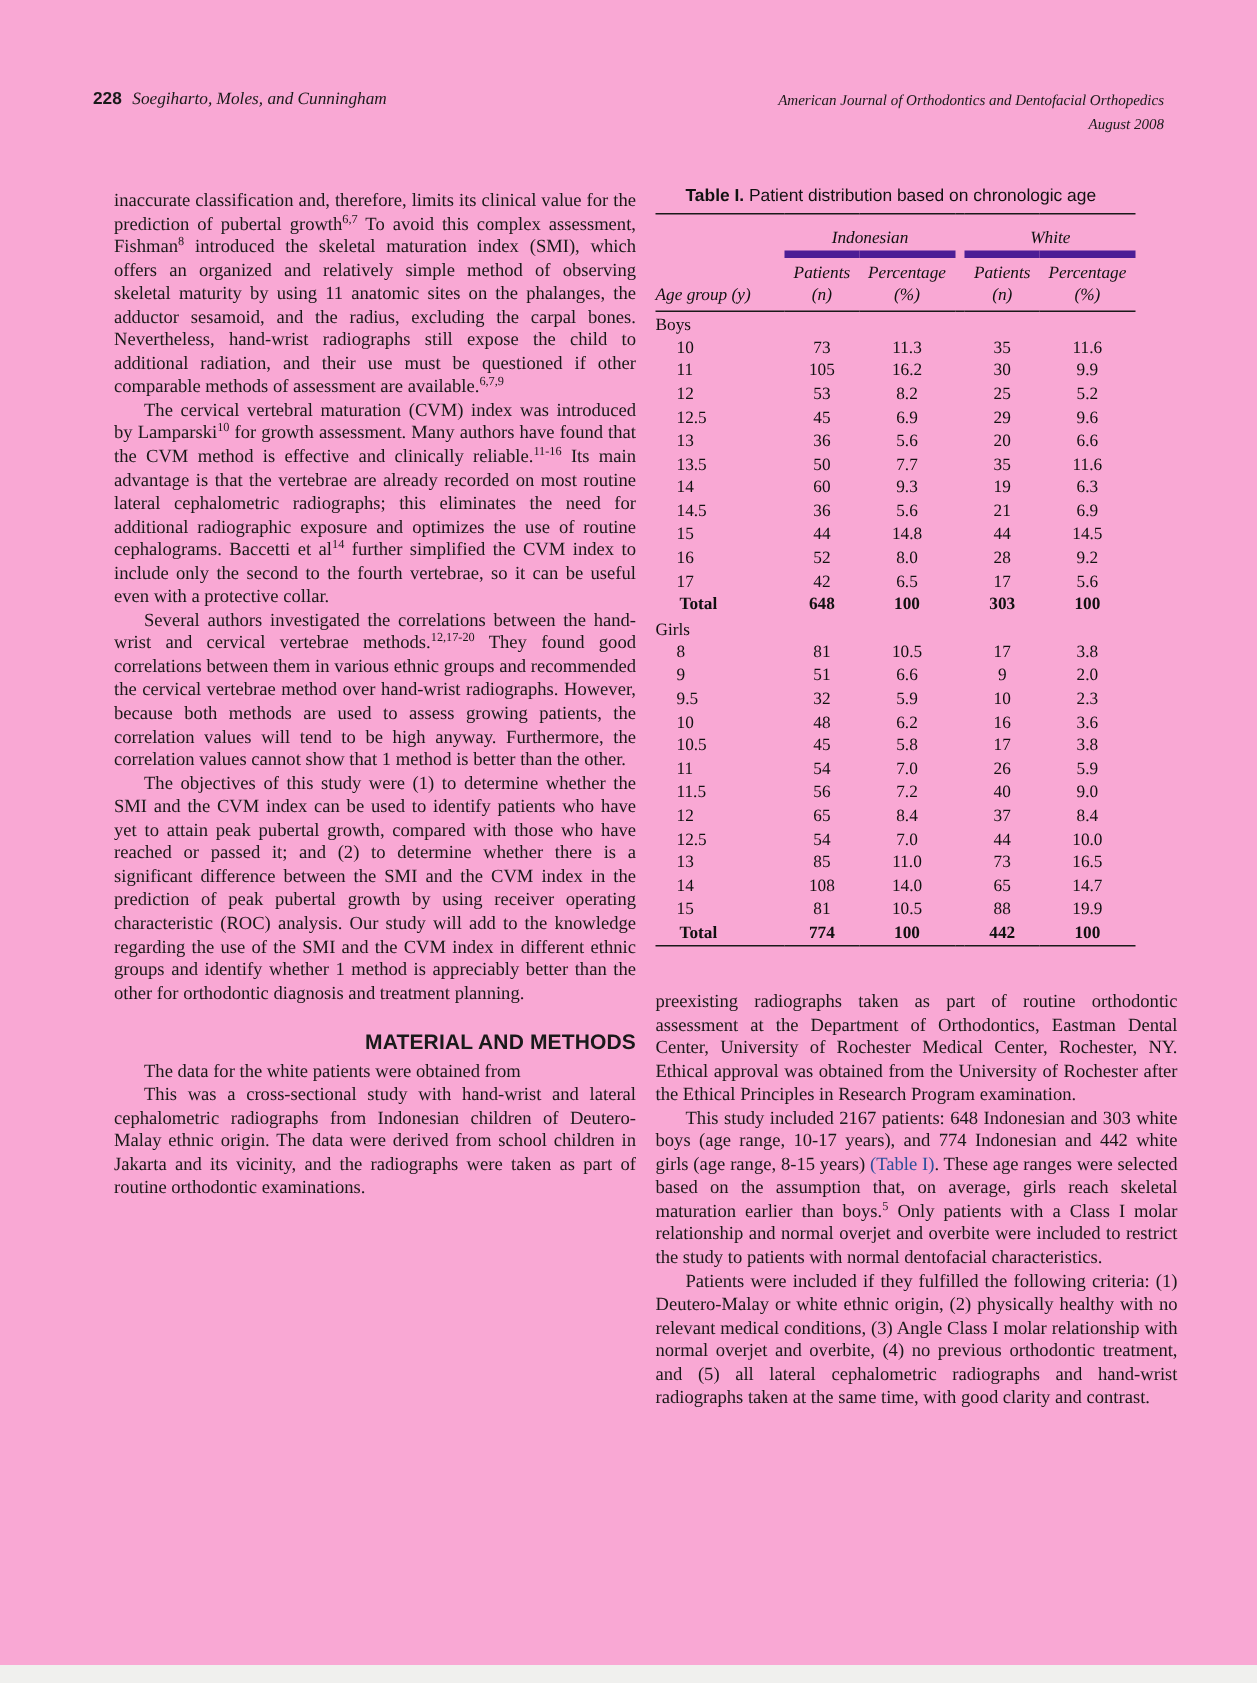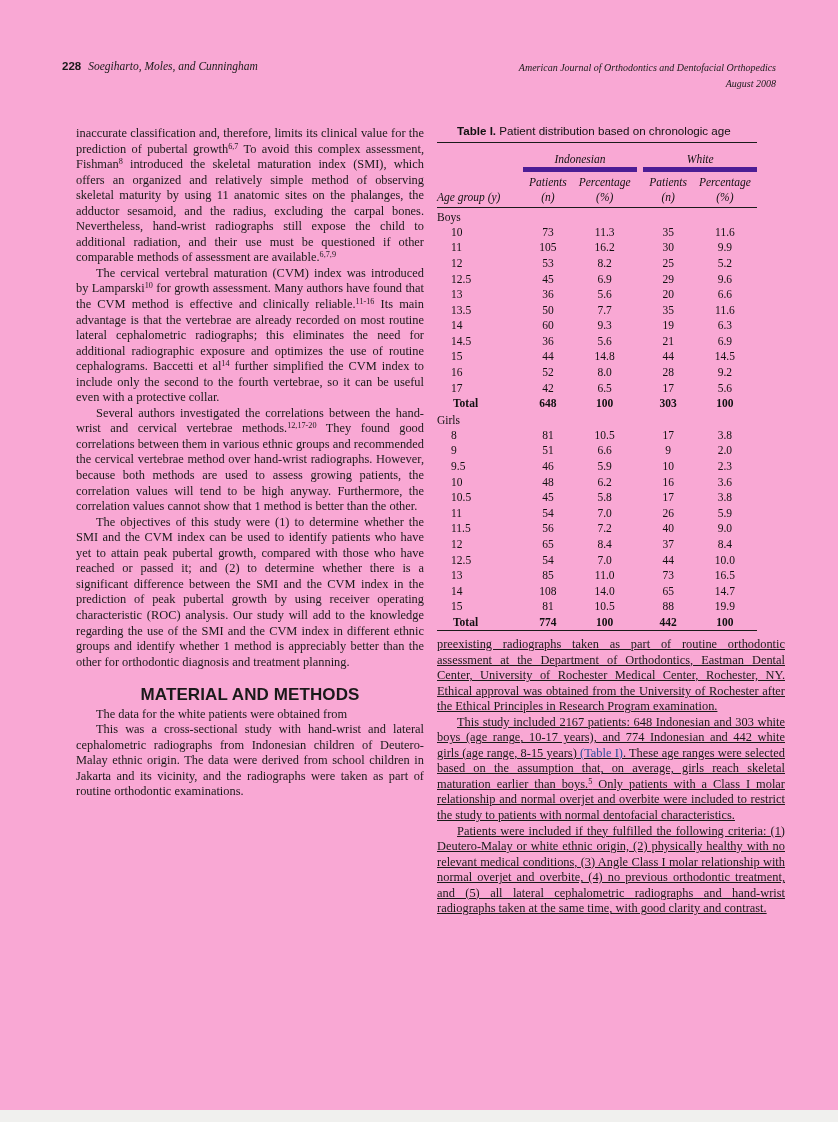--- a/index.html
+++ b/index.html
@@ -77,25 +77,25 @@
   sup {
     font-size: 8.2px;
     vertical-align: 4.5px;
     line-height: 0;
   }
   .link {
     color: #2a4f9b;
   }
   h2.section {
     font-family: "Liberation Sans", sans-serif;
-    font-size: 17px;
+    font-size: 14px;
     font-weight: bold;
     letter-spacing: 0.1px;
     margin: 17px 0 4px 0;
-    text-align: center;
+    text-align: right;
   }
 
   
   .table-wrap {
     position: absolute;
     left: 437px;
     top: 124px;
     width: 320px;
     font-size: 11.6px;
     color: #111;
@@ -361,21 +361,21 @@
           <tr class="datarow">
             <td class="age c-age">9</td>
             <td class="num c-num">51</td>
             <td class="pct c-pct">6.6</td>
             <td class="spacer-cell"></td>
             <td class="num c-num">9</td>
             <td class="pct c-pct">2.0</td>
           </tr>
           <tr class="datarow">
             <td class="age c-age">9.5</td>
-            <td class="num c-num">46</td>
+            <td class="num c-num">32</td>
             <td class="pct c-pct">5.9</td>
             <td class="spacer-cell"></td>
             <td class="num c-num">10</td>
             <td class="pct c-pct">2.3</td>
           </tr>
           <tr class="datarow">
             <td class="age c-age">10</td>
             <td class="num c-num">48</td>
             <td class="pct c-pct">6.2</td>
             <td class="spacer-cell"></td>
@@ -462,21 +462,21 @@
             <td class="c-num"></td>
             <td class="c-pct"></td>
           <td class="spacer-cell"></td>
             <td class="c-num"></td>
             <td class="c-pct"></td>
         </tr>
       </tbody>
     </table>
   </div>
 
-  <div class="col col-right" style="top:637px;text-decoration:underline;">
+  <div class="col col-right" style="top:660px;">
 
     <p>preexisting radiographs taken as part of routine orthodontic assessment at the Department of Orthodontics, Eastman Dental Center, University of Rochester Medical Center, Rochester, NY. Ethical approval was obtained from the University of Rochester after the Ethical Principles in Research Program examination.</p>
 
     <p class="indent"><span>This study included 2167 patients: 648 Indonesian and 303 white boys (age range, 10-17 years), and 774 Indonesian and 442 white girls (age range, 8-15 years) </span><span class="link">(Table I)</span><span>. These age ranges were selected based on the assumption that, on average, girls reach skeletal maturation earlier than boys.</span><sup>5</sup><span> Only patients with a Class I molar relationship and normal overjet and overbite were included to restrict the study to patients with normal dentofacial characteristics.</span></p>
 
     <p class="indent">Patients were included if they fulfilled the following criteria: (1) Deutero-Malay or white ethnic origin, (2) physically healthy with no relevant medical conditions, (3) Angle Class I molar relationship with normal overjet and overbite, (4) no previous orthodontic treatment, and (5) all lateral cephalometric radiographs and hand-wrist radiographs taken at the same time, with good clarity and contrast.</p>
   </div>
 
 </div>
 

